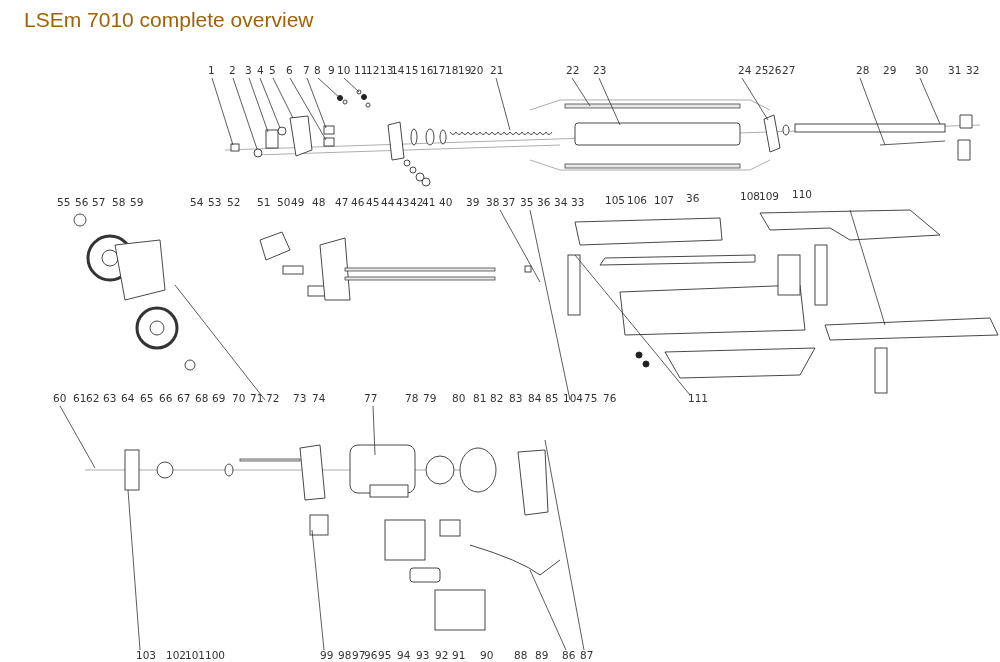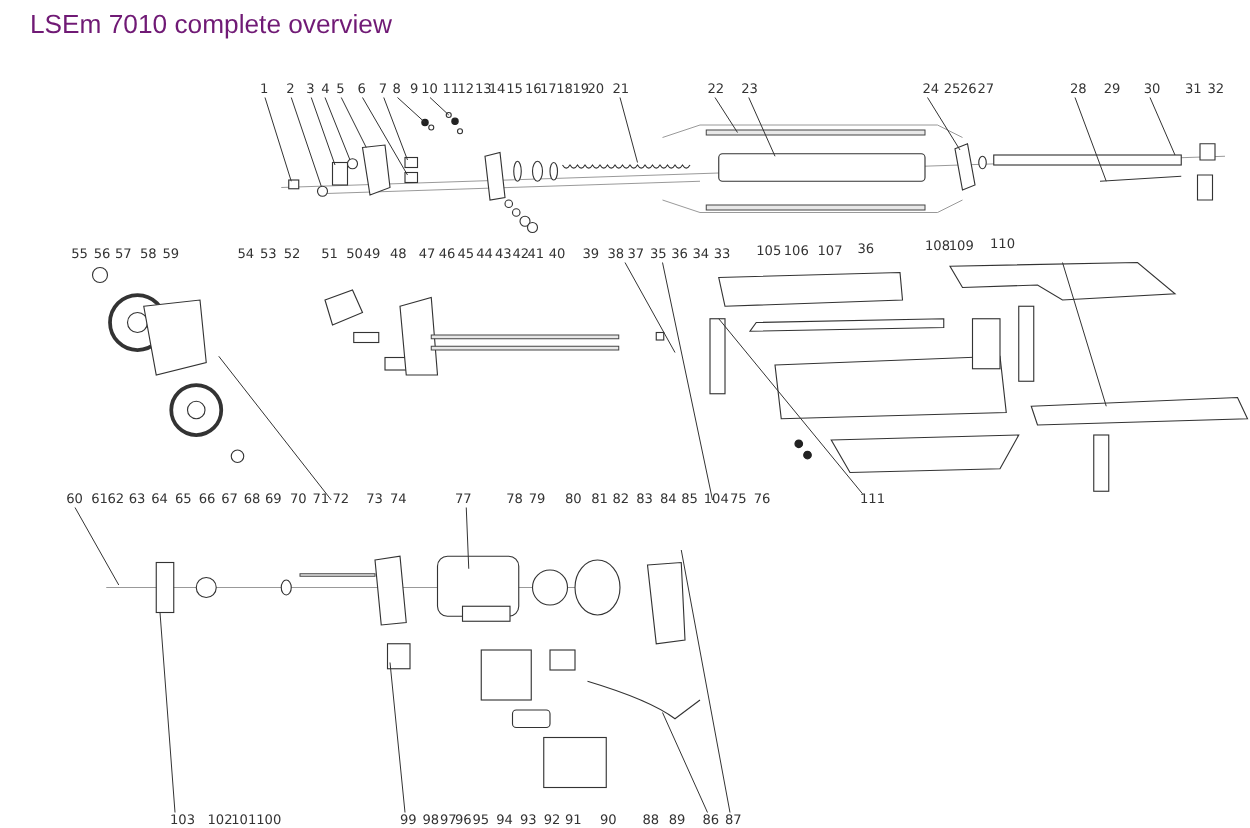--- a/index.html
+++ b/index.html
@@ -1,17 +1,17 @@
 <!DOCTYPE html>
 <html><head>
 <meta charset="utf-8">
 <style>
   html, body { margin: 0; padding: 0; background: #ffffff; }
   body { width: 1000px; height: 662px; position: relative; overflow: hidden; font-family: "Liberation Sans", sans-serif; }
-  #title { position: absolute; left: 24px; top: 8px; font-size: 21px; color: #701a75; font-family: "Liberation Sans", sans-serif; }
+  #title { position: absolute; left: 24px; top: 8px; font-size: 21px; color: #a16207; font-family: "Liberation Sans", sans-serif; }
   #diagram { position: absolute; left: 0; top: 0; }
   .lbl { font-family: "DejaVu Sans", sans-serif; font-size: 10.5px; fill: #333; }
   .leader { stroke: #333; stroke-width: 0.8; fill: none; }
   .part { stroke: #333; stroke-width: 0.9; fill: #fff; }
   .part-g { stroke: #444; stroke-width: 0.8; fill: #e8e8e8; }
   .dark { fill: #222; stroke: #222; }
   .thin { stroke: #777; stroke-width: 0.6; fill: none; }
 </style>
 </head>
 <body>

